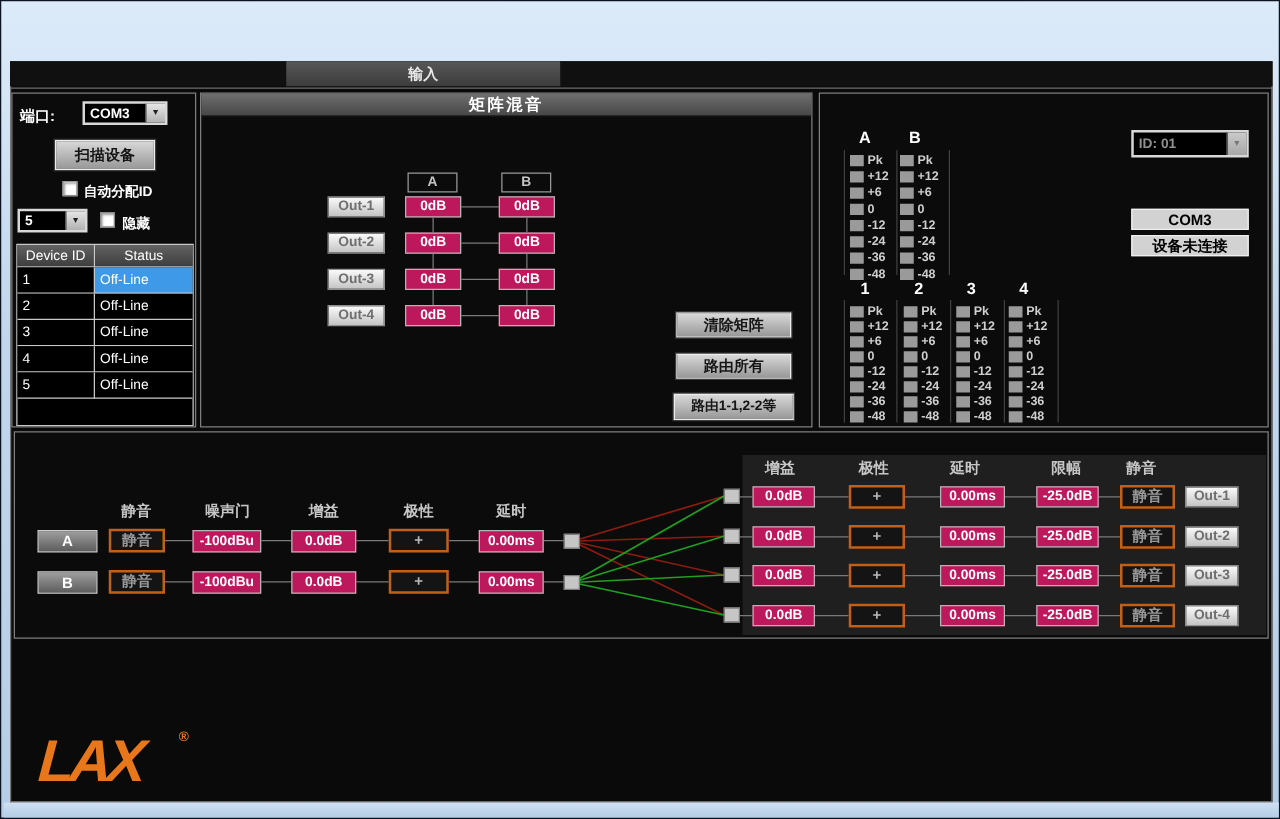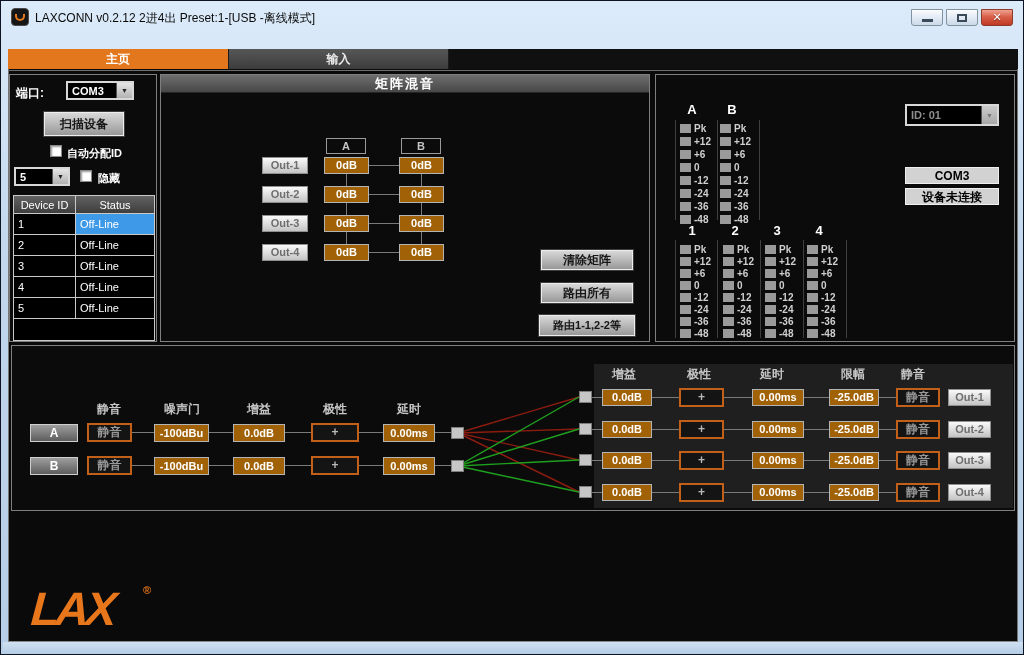--- a/index.html
+++ b/index.html
@@ -34,21 +34,21 @@
   .tab.active { background:#e2771e; color:#fff; }
   
   #client { position:absolute; left:7px; top:48px; width:1010px; height:593px; background:#0a0a0a;
     border-left:1px solid #767676; border-right:1px solid #767676; border-bottom:1px solid #8a8a8a; }
   #tabline { position:absolute; left:7px; top:69px; width:1010px; height:1px; background:#6f6f6f; }
   .panel { position:absolute; border:1px solid #7f7f7f; background:#0b0b0b; }
   .hdrbar { position:absolute; left:0; top:0; width:100%; height:18px;
     background:linear-gradient(#6f6f6f,#474747); border-bottom:1px solid #262626;
     color:#fff; font-size:13px; font-weight:bold; text-align:center; line-height:18px; letter-spacing:2px; }
   
-  .vbox { position:absolute; background:#a16207; border:1px solid #b4b4b4; color:#fff;
+  .vbox { position:absolute; background:#be185d; border:1px solid #b4b4b4; color:#fff;
     font-weight:bold; font-size:11px; text-align:center; }
   .obtn { position:absolute; background:#141414; border:2px solid #c2601a; color:#989898;
     font-weight:bold; font-size:12px; text-align:center; }
   .lightbtn { position:absolute; background:linear-gradient(#fafafa,#c4c4c4); border:1px solid #8f8f8f;
     color:#6e6e6e; font-weight:bold; font-size:11px; text-align:center; }
   .greybtn { position:absolute; background:linear-gradient(#d8d8d8,#989898); border:1px solid #ededed;
     box-shadow:0 0 0 1px #3c3c3c; color:#161616; font-weight:bold; font-size:12px; text-align:center; }
   .flatbtn { position:absolute; background:#d2d2d2; border:1px solid #efefef; color:#000;
     font-weight:bold; font-size:12px; text-align:center; }
   .abtn { position:absolute; background:linear-gradient(#9e9e9e,#5d5d5d); border:1px solid #cfcfcf;
@@ -97,41 +97,25 @@
   #logo .reg { position:absolute; left:112px; top:0px; font-size:11px; color:#e8761b; font-weight:bold; }
   #bottombar { position:absolute; left:2px; top:641px; width:1020px; height:12px;
     background:linear-gradient(#cfe0f1,#b5cde6); }
 </style>
 </head>
 <body>
 
 <div id="window">
 <div id="frame">
 
-  <div id="titlebar">
-    <div id="appicon">
-          <div class="arc"></div>
-        </div>
-    <div id="title-text">LAXCONN v0.2.12 2进4出   Preset:1-[USB -离线模式]</div>
-    <div class="wbtn" style="left:908px;">
-          <div class="dash"></div>
-        </div>
-    <div class="wbtn" style="left:943px;">
-          <div class="box"></div>
-        </div>
-    <div class="wbtn" id="btn-close" style="left:978px;">
-          <span>✕</span>
-        </div>
-  </div>
 
 
   <div id="client"></div>
 
   <div id="tabrow">
-    <div class="tab active" style="left:0; width:221px;">主页</div>
     <div class="tab" style="left:221px; width:220px;">输入</div>
   </div>
   <div id="tabline"></div>
 
   <div class="panel" style="left:8px; top:73px; width:148px; height:268px;">
     <div class="cblabel" style="left:6px; top:10px; font-size:12px;">端口:</div>
     <div class="combo" style="left:56px; top:6px; width:68px; height:19px;">
       <span class="val">COM3</span>
       <span class="arrow">▼</span>
     </div>

